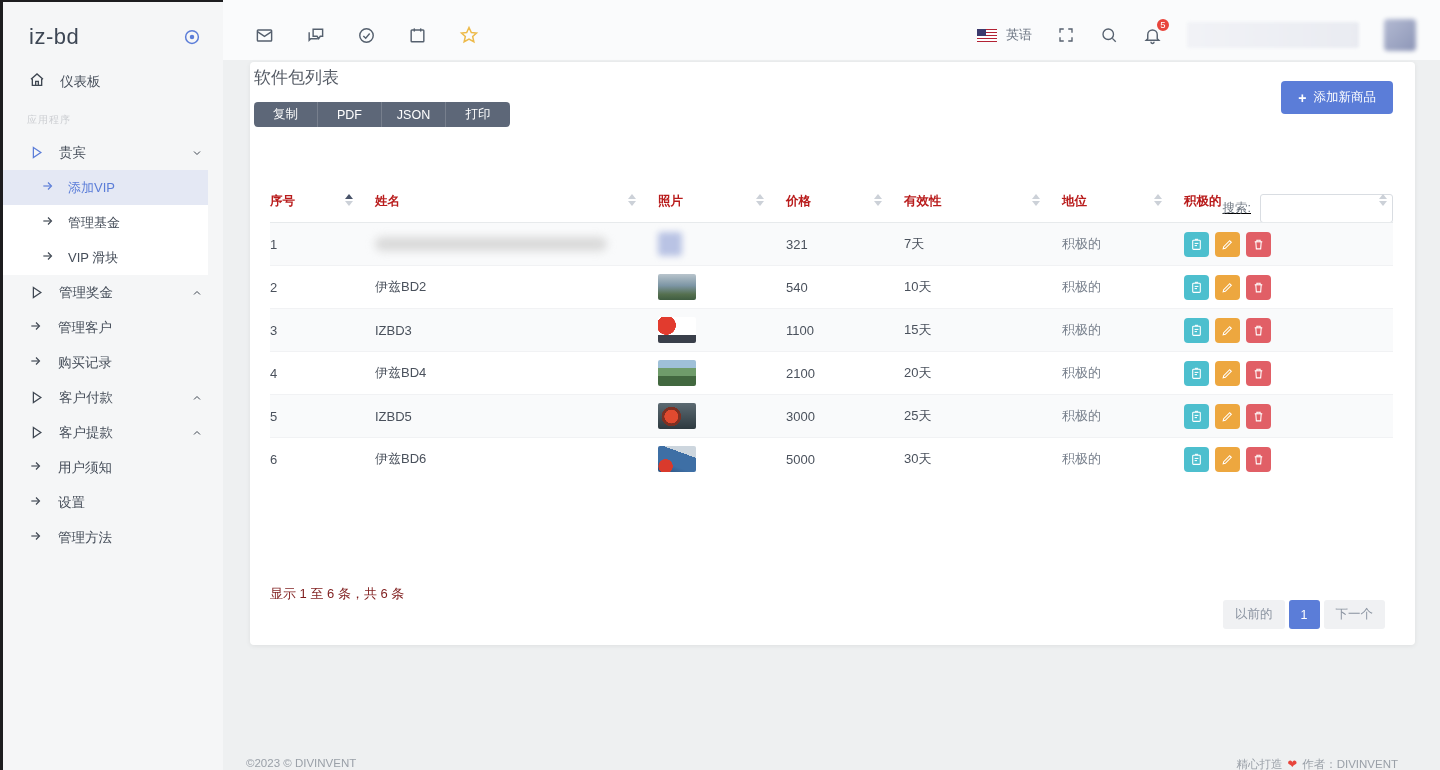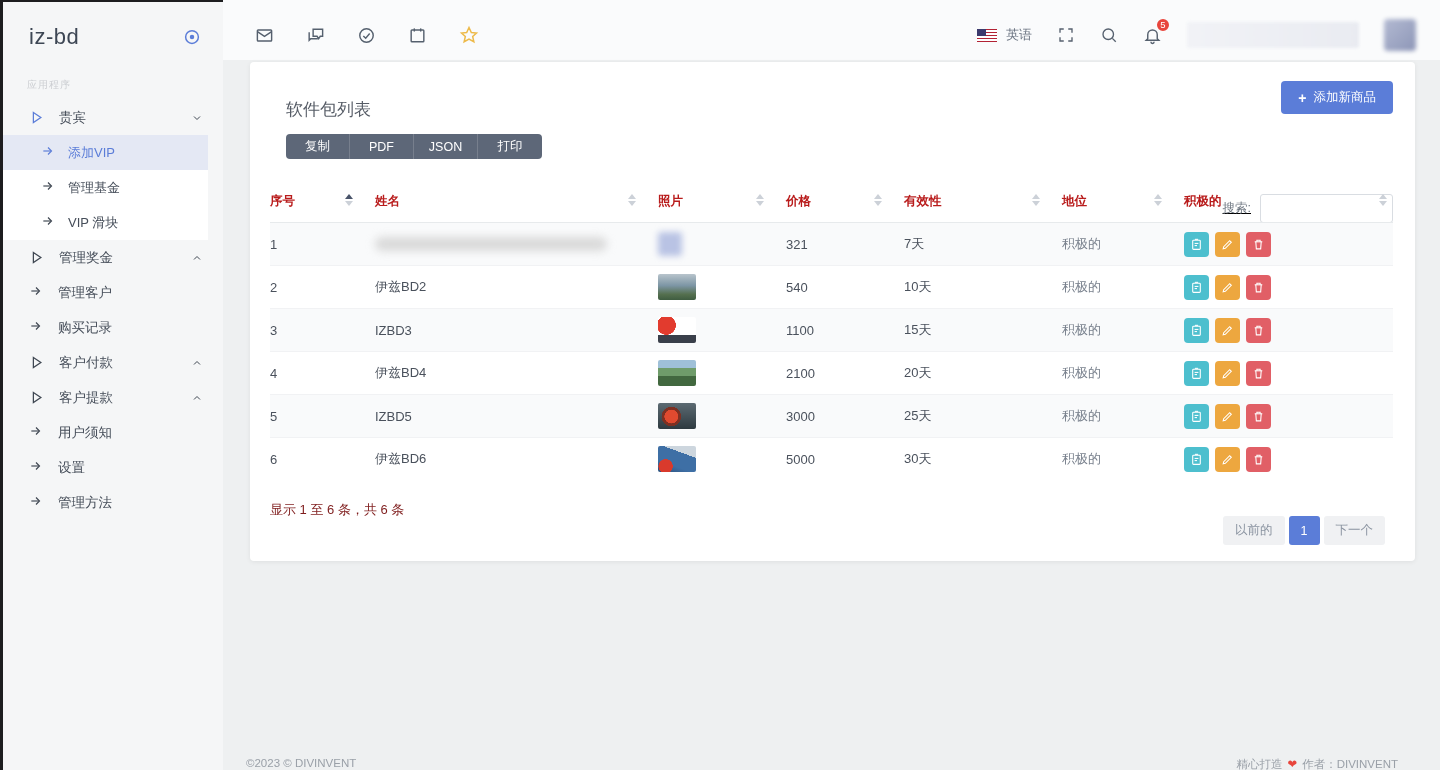--- a/index.html
+++ b/index.html
@@ -43,22 +43,22 @@
   .badge { position:absolute; top:-9px; right:-9px; min-width:16px; height:16px; border-radius:8px;
            background:#e8453c; color:#fff; font-size:9.5px; display:flex; align-items:center;
            justify-content:center; border:2px solid #fafbfc; }
   .user-blur { width:172px; height:26px; border-radius:3px;
                background:linear-gradient(90deg,#f1f2f6,#e9ebf1); filter:blur(1.5px); }
   .avatar { width:32px; height:32px; border-radius:4px;
             background:linear-gradient(135deg,#b3bad2,#8d96b7); filter:blur(2px); }
 
   
   .content { position:absolute; top:60px; left:0; right:0; bottom:0; background:#eef0f1; }
-  .card { position:absolute; left:27px; right:25px; top:2px; height:499px; background:#fff;
-          border-radius:4px; box-shadow:0 1px 5px rgba(0,0,0,.07); padding:36px; }
+  .card { position:absolute; left:27px; right:25px; top:2px; height:583px; background:#fff;
+          border-radius:4px; box-shadow:0 1px 5px rgba(0,0,0,.07); padding:4px; }
   .page-title { font-size:17px; color:#565c66; font-weight:400; }
   .add-btn { position:absolute; top:19px; right:22px; background:#5b7dd8; color:#fff;
              border:none; border-radius:4px; font-size:12.5px; padding:8px 17px; cursor:pointer;
              display:flex; align-items:center; gap:7px; font-family:inherit; }
   .add-btn .plus { font-size:14px; font-weight:700; line-height:1; }
   .export-group { display:inline-flex; margin-top:13px; background:#5d6778; border-radius:4px;
                   overflow:hidden; }
   .export-btn { width:64px; text-align:center; color:#fff; font-size:12.5px; padding:4px 0;
                 border:none; background:transparent; border-right:1px solid rgba(255,255,255,.16);
                 cursor:pointer; font-family:inherit; }
@@ -122,20 +122,28 @@
     <div class="logo-row">
       <span class="logo">iz-bd</span>
       <span class="icon-btn">
         <svg width="18" height="18" viewBox="0 0 24 24" fill="none" stroke="#5b7dd8" stroke-width="2">
             <circle cx="12" cy="12" r="8.5"></circle>
             <circle cx="12" cy="12" r="3" fill="#5b7dd8" stroke="none"></circle>
           </svg>
       </span>
     </div>
 
+    <div class="nav-item">
+      <span><svg width="16" height="16" viewBox="0 0 24 24" fill="none" stroke="currentColor" stroke-width="2">
+            <path d="M3 11l9-8 9 8"></path>
+            <path d="M5 10v10h14V10"></path>
+            <path d="M10 20v-6h4v6"></path>
+          </svg></span>
+      <span>仪表板</span>
+    </div>
 
     <div class="section-label">应用程序</div>
 
     <div class="nav-item blue">
       <svg width="15" height="15" viewBox="0 0 24 24" fill="none" stroke="currentColor" stroke-width="2">
           <polygon points="7 4 19 12 7 20"></polygon>
         </svg>
       <span>贵宾</span>
       <span class="chev">
           <svg width="12" height="12" viewBox="0 0 24 24" fill="none" stroke="currentColor" stroke-width="2">

